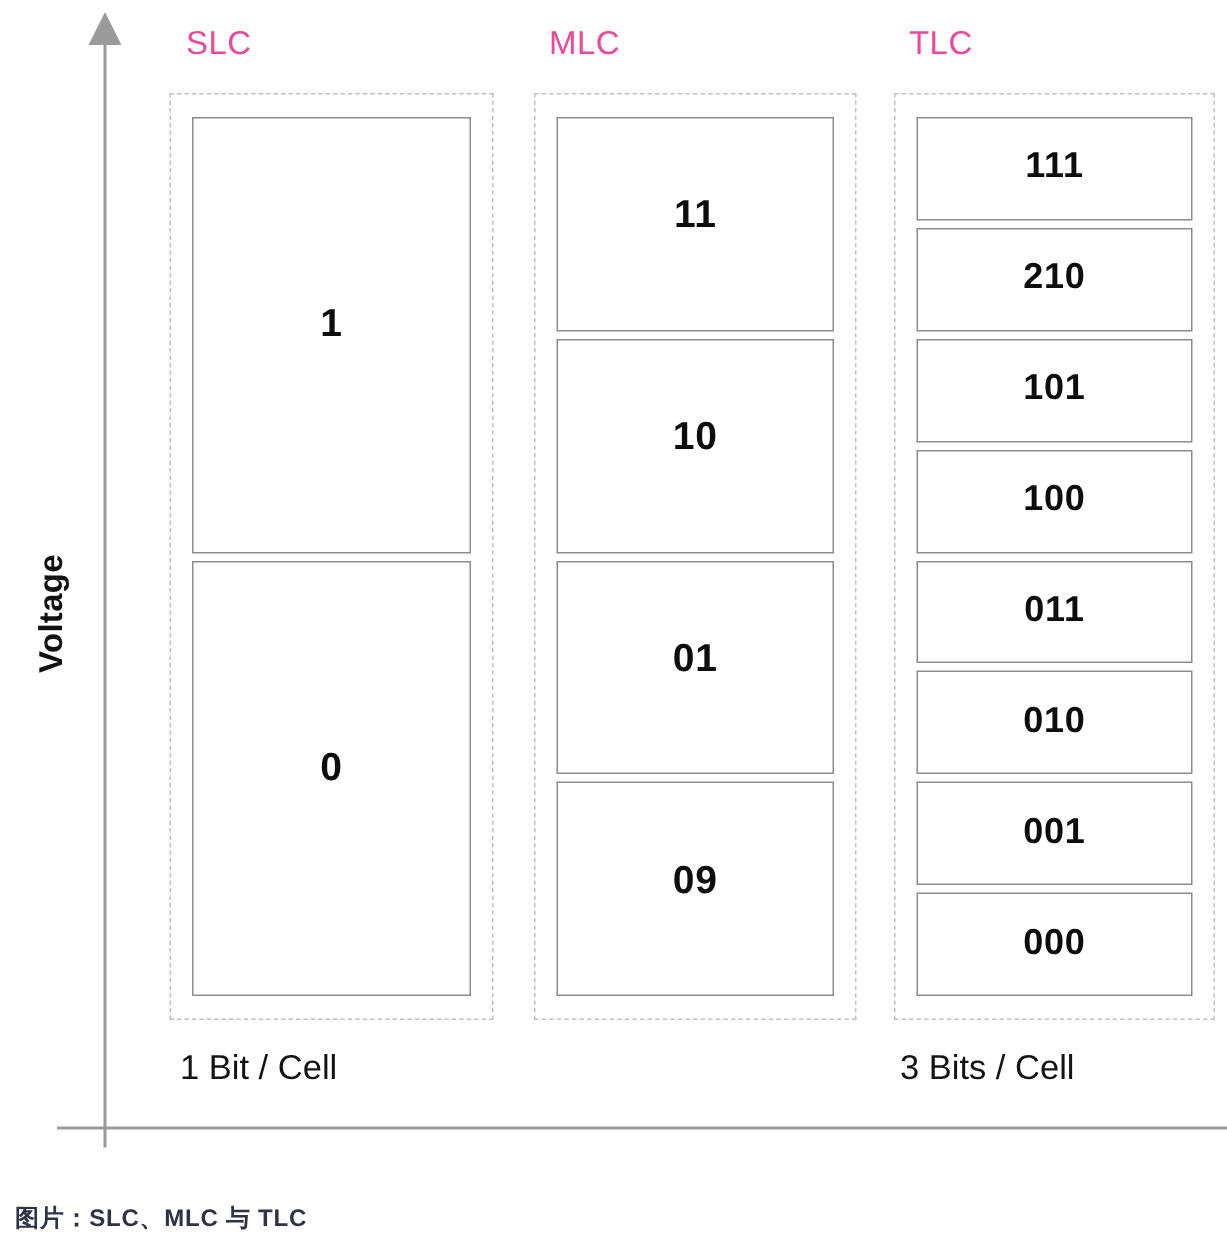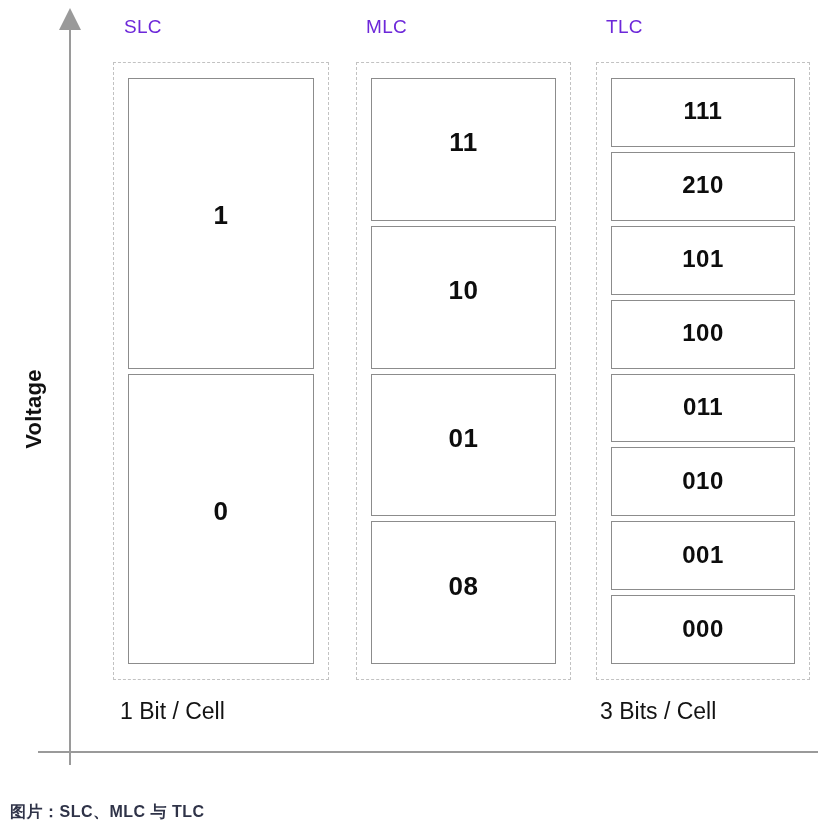--- a/index.html
+++ b/index.html
@@ -75,22 +75,22 @@
     flex-direction: column;
     padding: 15px 14px;
   }
   .col-slc { left: 113px; width: 216px; }
   .col-mlc { left: 356px; width: 215px; }
   .col-tlc { left: 596px; width: 214px; }
 
   .col-header {
     position: absolute;
     top: 16px;
-    font-size: 19px;
-    color: #6d28d9;
+    font-size: 22px;
+    color: #ec4899;
     white-space: nowrap;
     letter-spacing: 0.3px;
   }
   .hdr-slc { left: 124px; }
   .hdr-mlc { left: 366px; }
   .hdr-tlc { left: 606px; }
 
   
   .level-box {
     border: 1.5px solid #8c8c8c;
@@ -174,21 +174,21 @@
     <div class="level-box">
       <span class="level-label">11</span>
     </div>
     <div class="level-box">
       <span class="level-label">10</span>
     </div>
     <div class="level-box">
       <span class="level-label">01</span>
     </div>
     <div class="level-box">
-      <span class="level-label">08</span>
+      <span class="level-label">09</span>
     </div>
   </div>
 
   <div class="column col-tlc">
     <div class="level-box">
       <span class="level-label">111</span>
     </div>
     <div class="level-box">
       <span class="level-label">210</span>
     </div>

